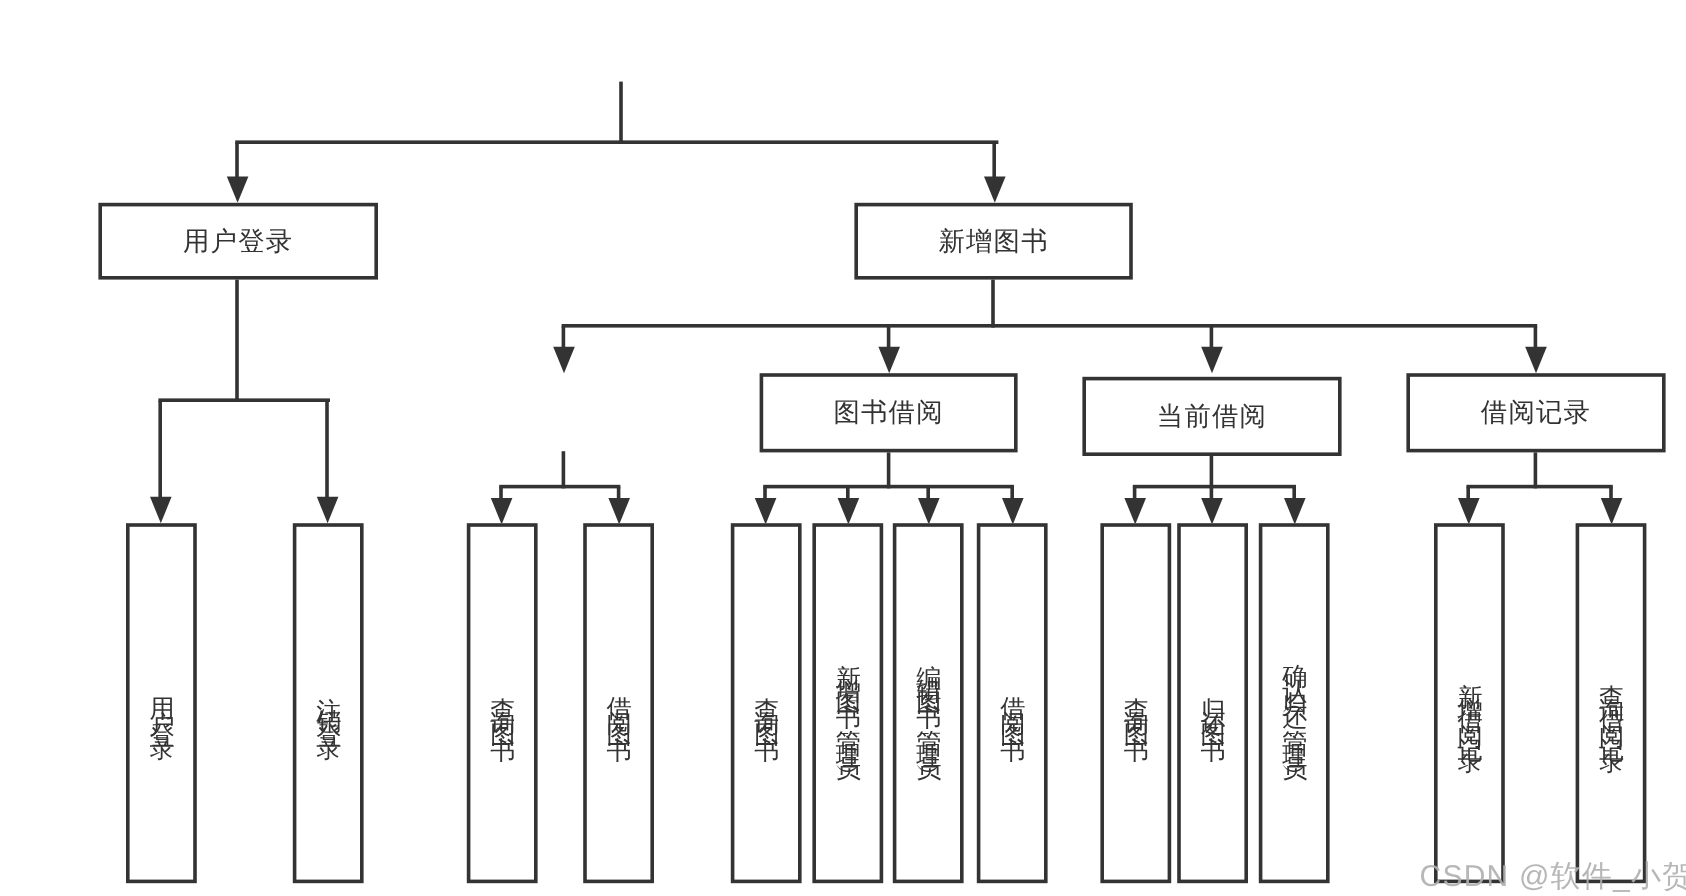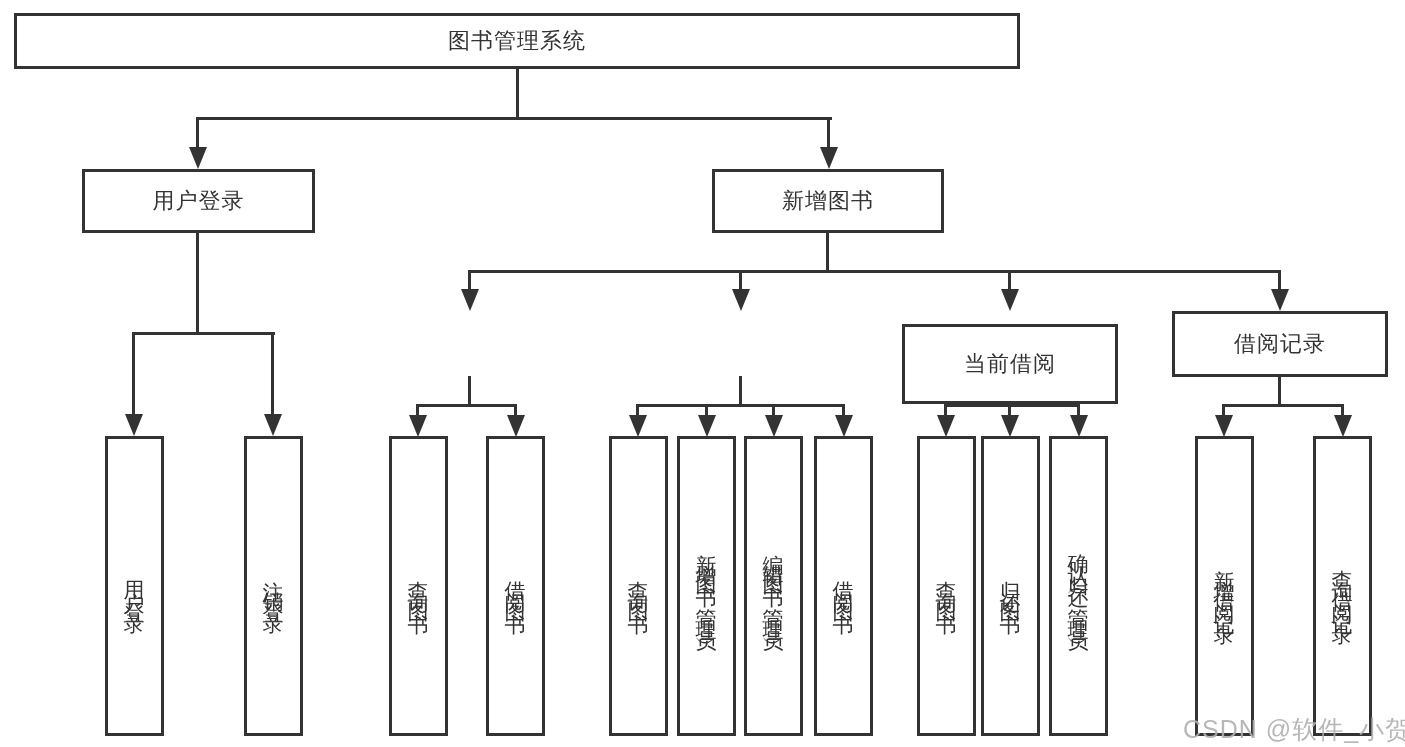--- a/index.html
+++ b/index.html
@@ -114,32 +114,32 @@
   <div class="line" style="left:1077px;top:406px;width:3px;height:11px"></div>
   <div class="ahead" style="left:1070px;top:415px"></div>
 
   <div class="line" style="left:1278px;top:376px;width:3px;height:31px"></div>
   <div class="line" style="left:1222px;top:404px;width:122px;height:3px"></div>
   <div class="line" style="left:1222px;top:406px;width:3px;height:11px"></div>
   <div class="ahead" style="left:1215px;top:415px"></div>
   <div class="line" style="left:1341px;top:406px;width:3px;height:11px"></div>
   <div class="ahead" style="left:1334px;top:415px"></div>
 
-  <div class="box" style="left:14px;top:13px;width:1006px;height:56px">
-    <span class="hlbl">图书管理系统</span>
-  </div>
 
   <div class="box" style="left:82px;top:169px;width:233px;height:64px">
     <span class="hlbl">用户登录</span>
   </div>
   <div class="box" style="left:712px;top:169px;width:232px;height:64px">
     <span class="hlbl">新增图书</span>
   </div>
 
-  <div class="box" style="left:902px;top:324px;width:216px;height:80px">
+  <div class="box" style="left:633px;top:311px;width:215px;height:66px">
+    <span class="hlbl">图书借阅</span>
+  </div>
+  <div class="box" style="left:902px;top:314px;width:216px;height:66px">
     <span class="hlbl">当前借阅</span>
   </div>
   <div class="box" style="left:1172px;top:311px;width:216px;height:66px">
     <span class="hlbl">借阅记录</span>
   </div>
 
   <div class="box" style="left:105px;top:436px;width:59px;height:300px">
     <span class="vlbl">用户登录</span>
   </div>
   <div class="box" style="left:244px;top:436px;width:59px;height:300px">

